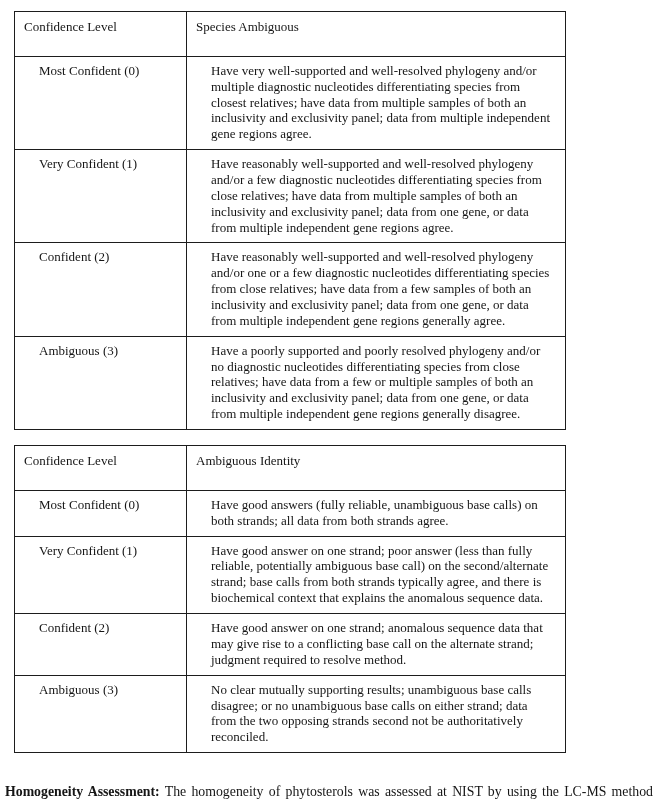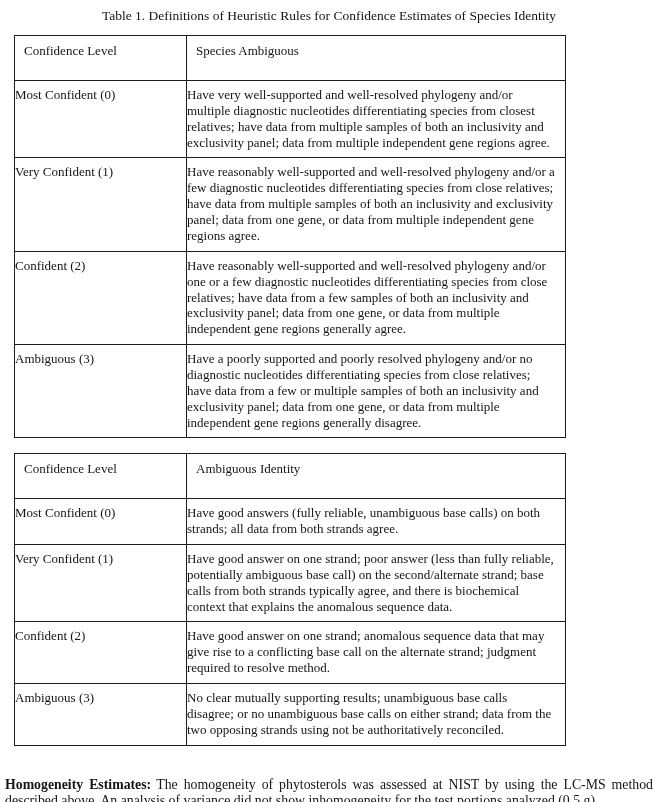--- a/index.html
+++ b/index.html
@@ -45,42 +45,41 @@
     font-size: 13px;
     line-height: 1.22;
     font-weight: normal;
     overflow: hidden;
   }
   table.rules-table col.col-level { width: 172px; }
   table.rules-table th {
     padding: 7px 10px 21px 9px;
   }
   table.rules-table td {
-    padding: 6px 10px 7px 0;
+    padding: 6px 10px 7px 24px;
   }
   .body-para {
     margin: 0 5px;
     font-size: 13.8px;
     line-height: 1.22;
     text-align: justify;
   }
   .body-para.first {
     margin-top: 31px;
   }
   .para-label {
     font-weight: bold;
     margin-right: 5px;
   }
 </style>
 </head>
 <body>
 
 <div class="page">
 
-  <div class="table-title">Table 1.  Definitions of Heuristic Rules for Confidence Estimates of Species Identity</div>
 
   <table class="rules-table">
     <colgroup>
       <col class="col-level">
       <col class="col-def">
     </colgroup>
     <thead>
       <tr>
         <th>Confidence Level</th>
         <th>Species Ambiguous</th>
@@ -126,20 +125,20 @@
       <tr>
         <td>Very Confident (1)</td>
         <td>Have good answer on one strand; poor answer (less than fully reliable, potentially ambiguous base call) on the second/alternate strand; base calls from both strands typically agree, and there is biochemical context that explains the anomalous sequence data.</td>
       </tr>
       <tr>
         <td>Confident (2)</td>
         <td>Have good answer on one strand; anomalous sequence data that may give rise to a conflicting base call on the alternate strand; judgment required to resolve method.</td>
       </tr>
       <tr>
         <td>Ambiguous (3)</td>
-        <td>No clear mutually supporting results; unambiguous base calls disagree; or no unambiguous base calls on either strand; data from the two opposing strands using not be authoritatively reconciled.</td>
+        <td>No clear mutually supporting results; unambiguous base calls disagree; or no unambiguous base calls on either strand; data from the two opposing strands second not be authoritatively reconciled.</td>
       </tr>
     </tbody>
   </table>
 
-  <p class="body-para first"><span class="para-label">Homogeneity Estimates:</span><span>The homogeneity of phytosterols was assessed at NIST by using the LC-MS method described above.  An analysis of variance did not show inhomogeneity for the test portions analyzed (0.5 g).</span></p>
+  <p class="body-para first"><span class="para-label">Homogeneity Assessment:</span><span>The homogeneity of phytosterols was assessed at NIST by using the LC-MS method described above.  An analysis of variance did not show inhomogeneity for the test portions analyzed (0.5 g).</span></p>
 
 </div>
 
 </body></html>

